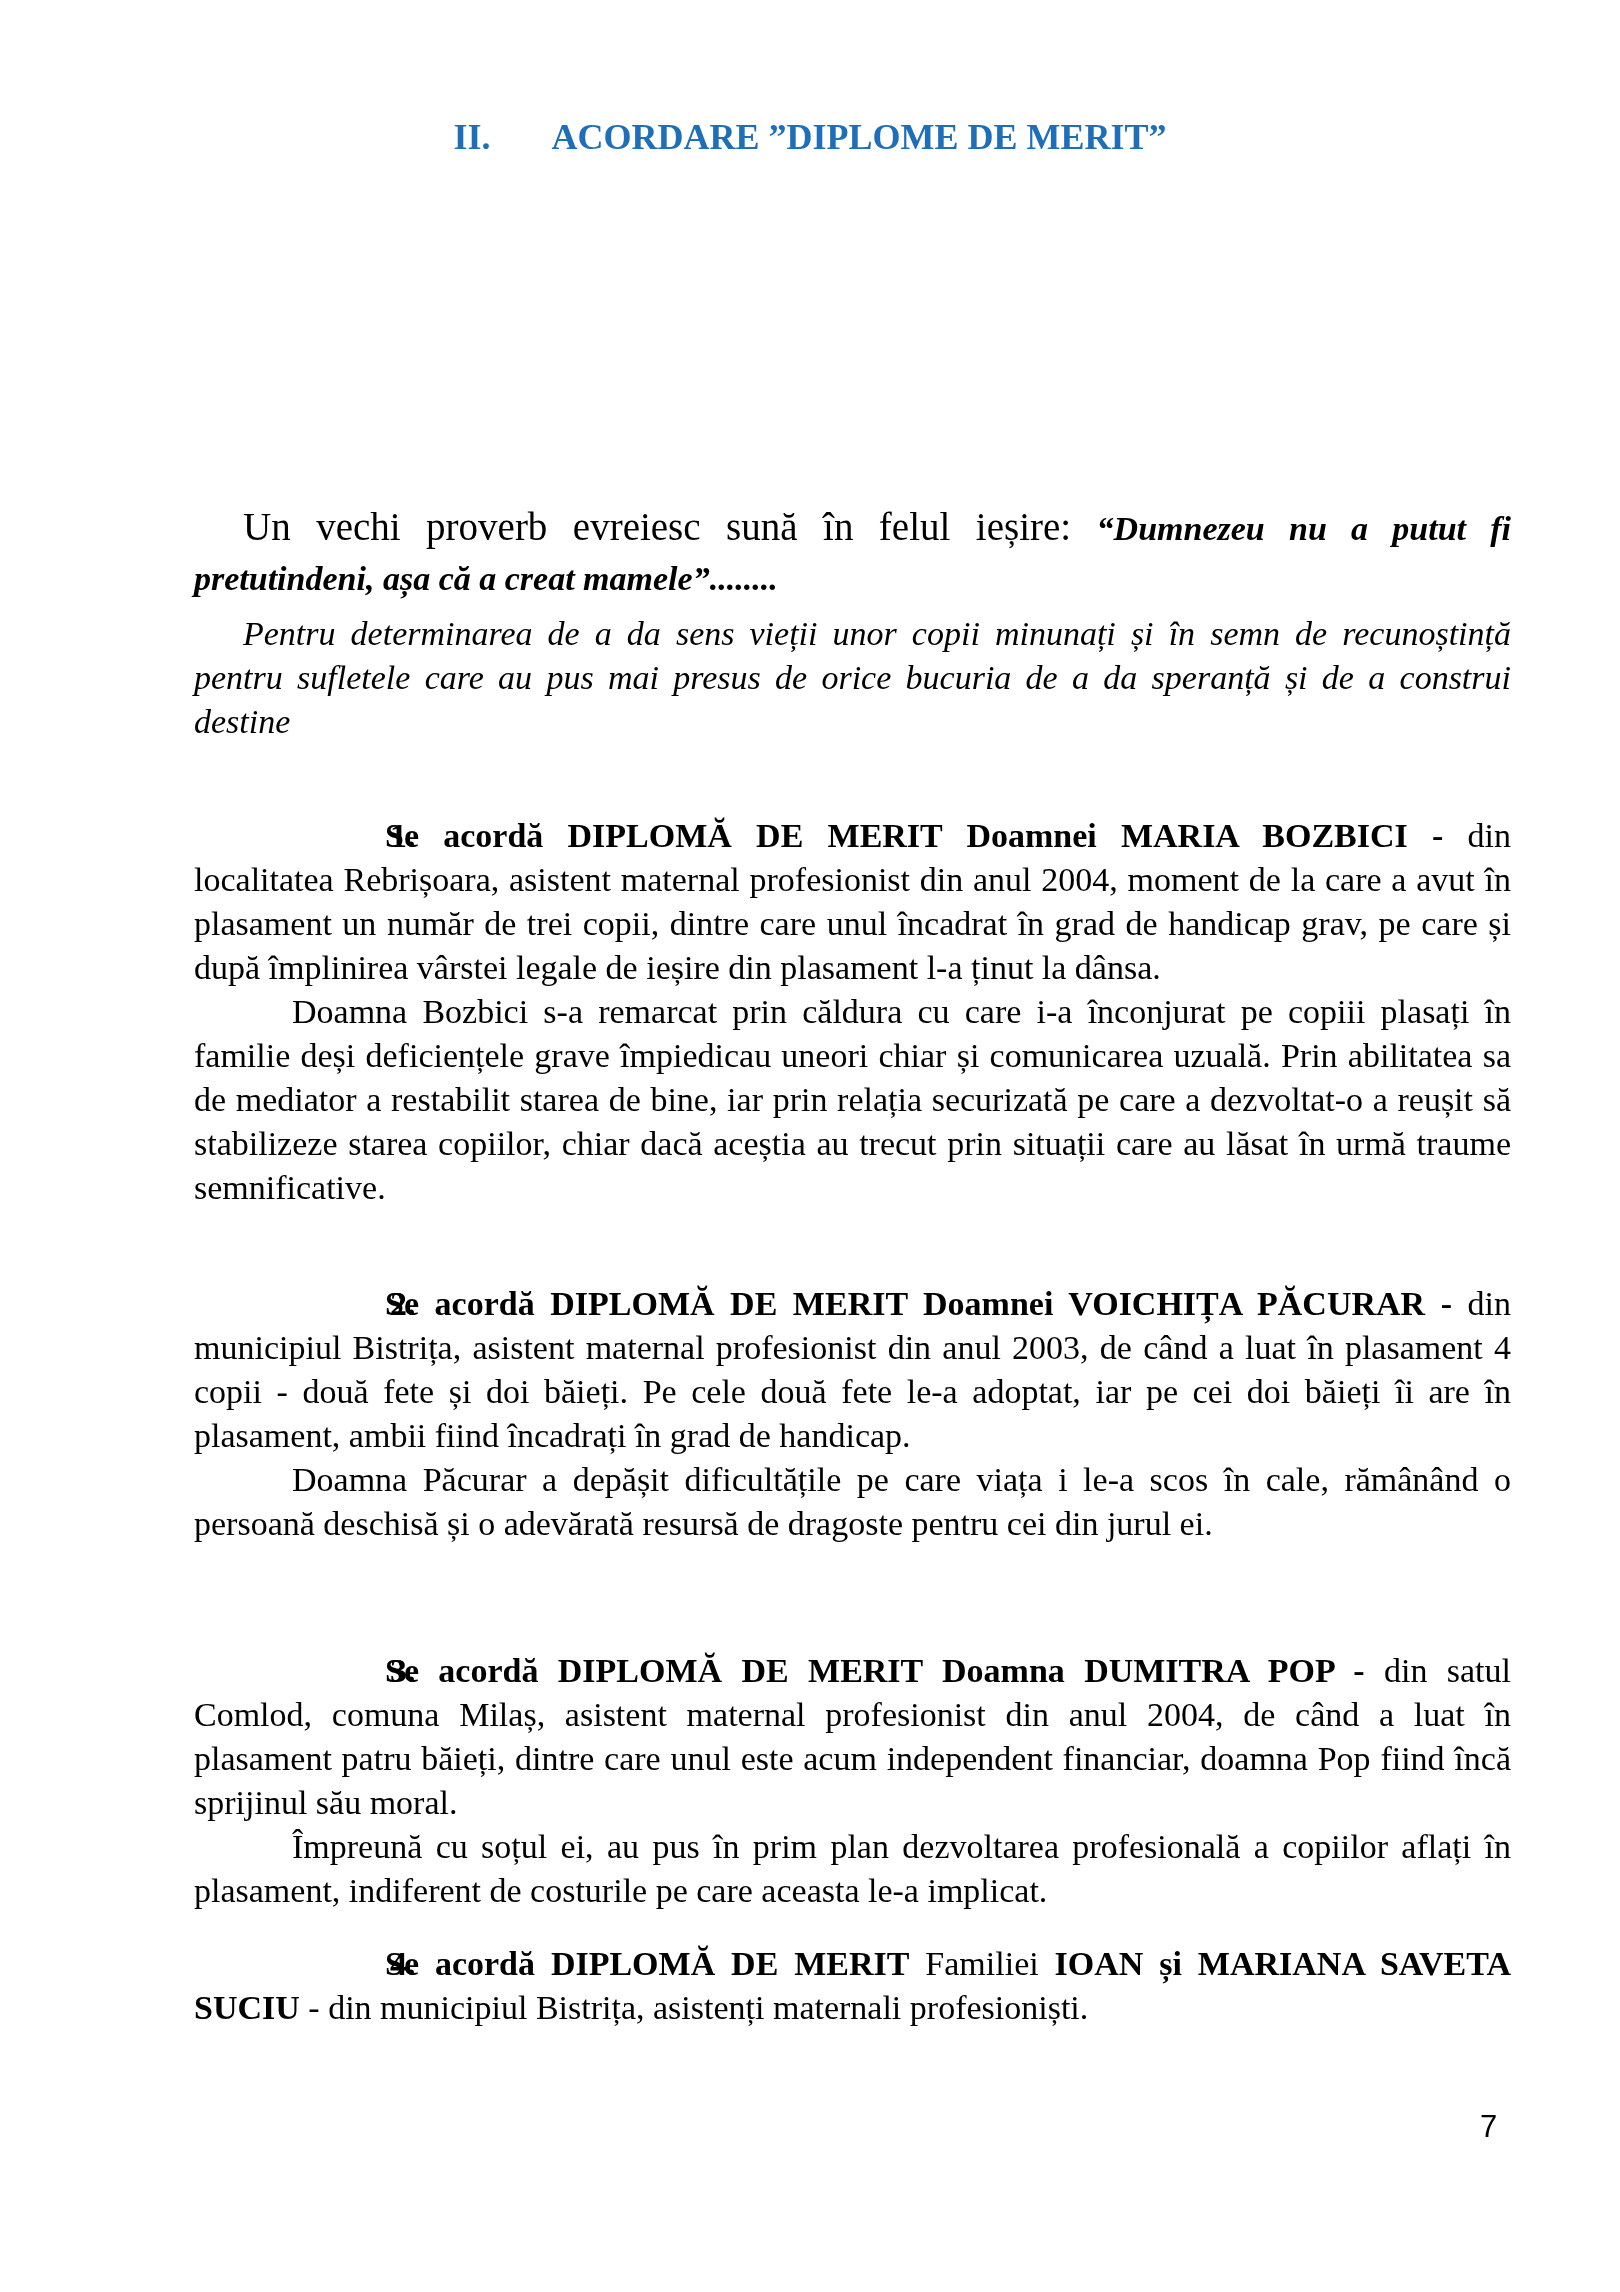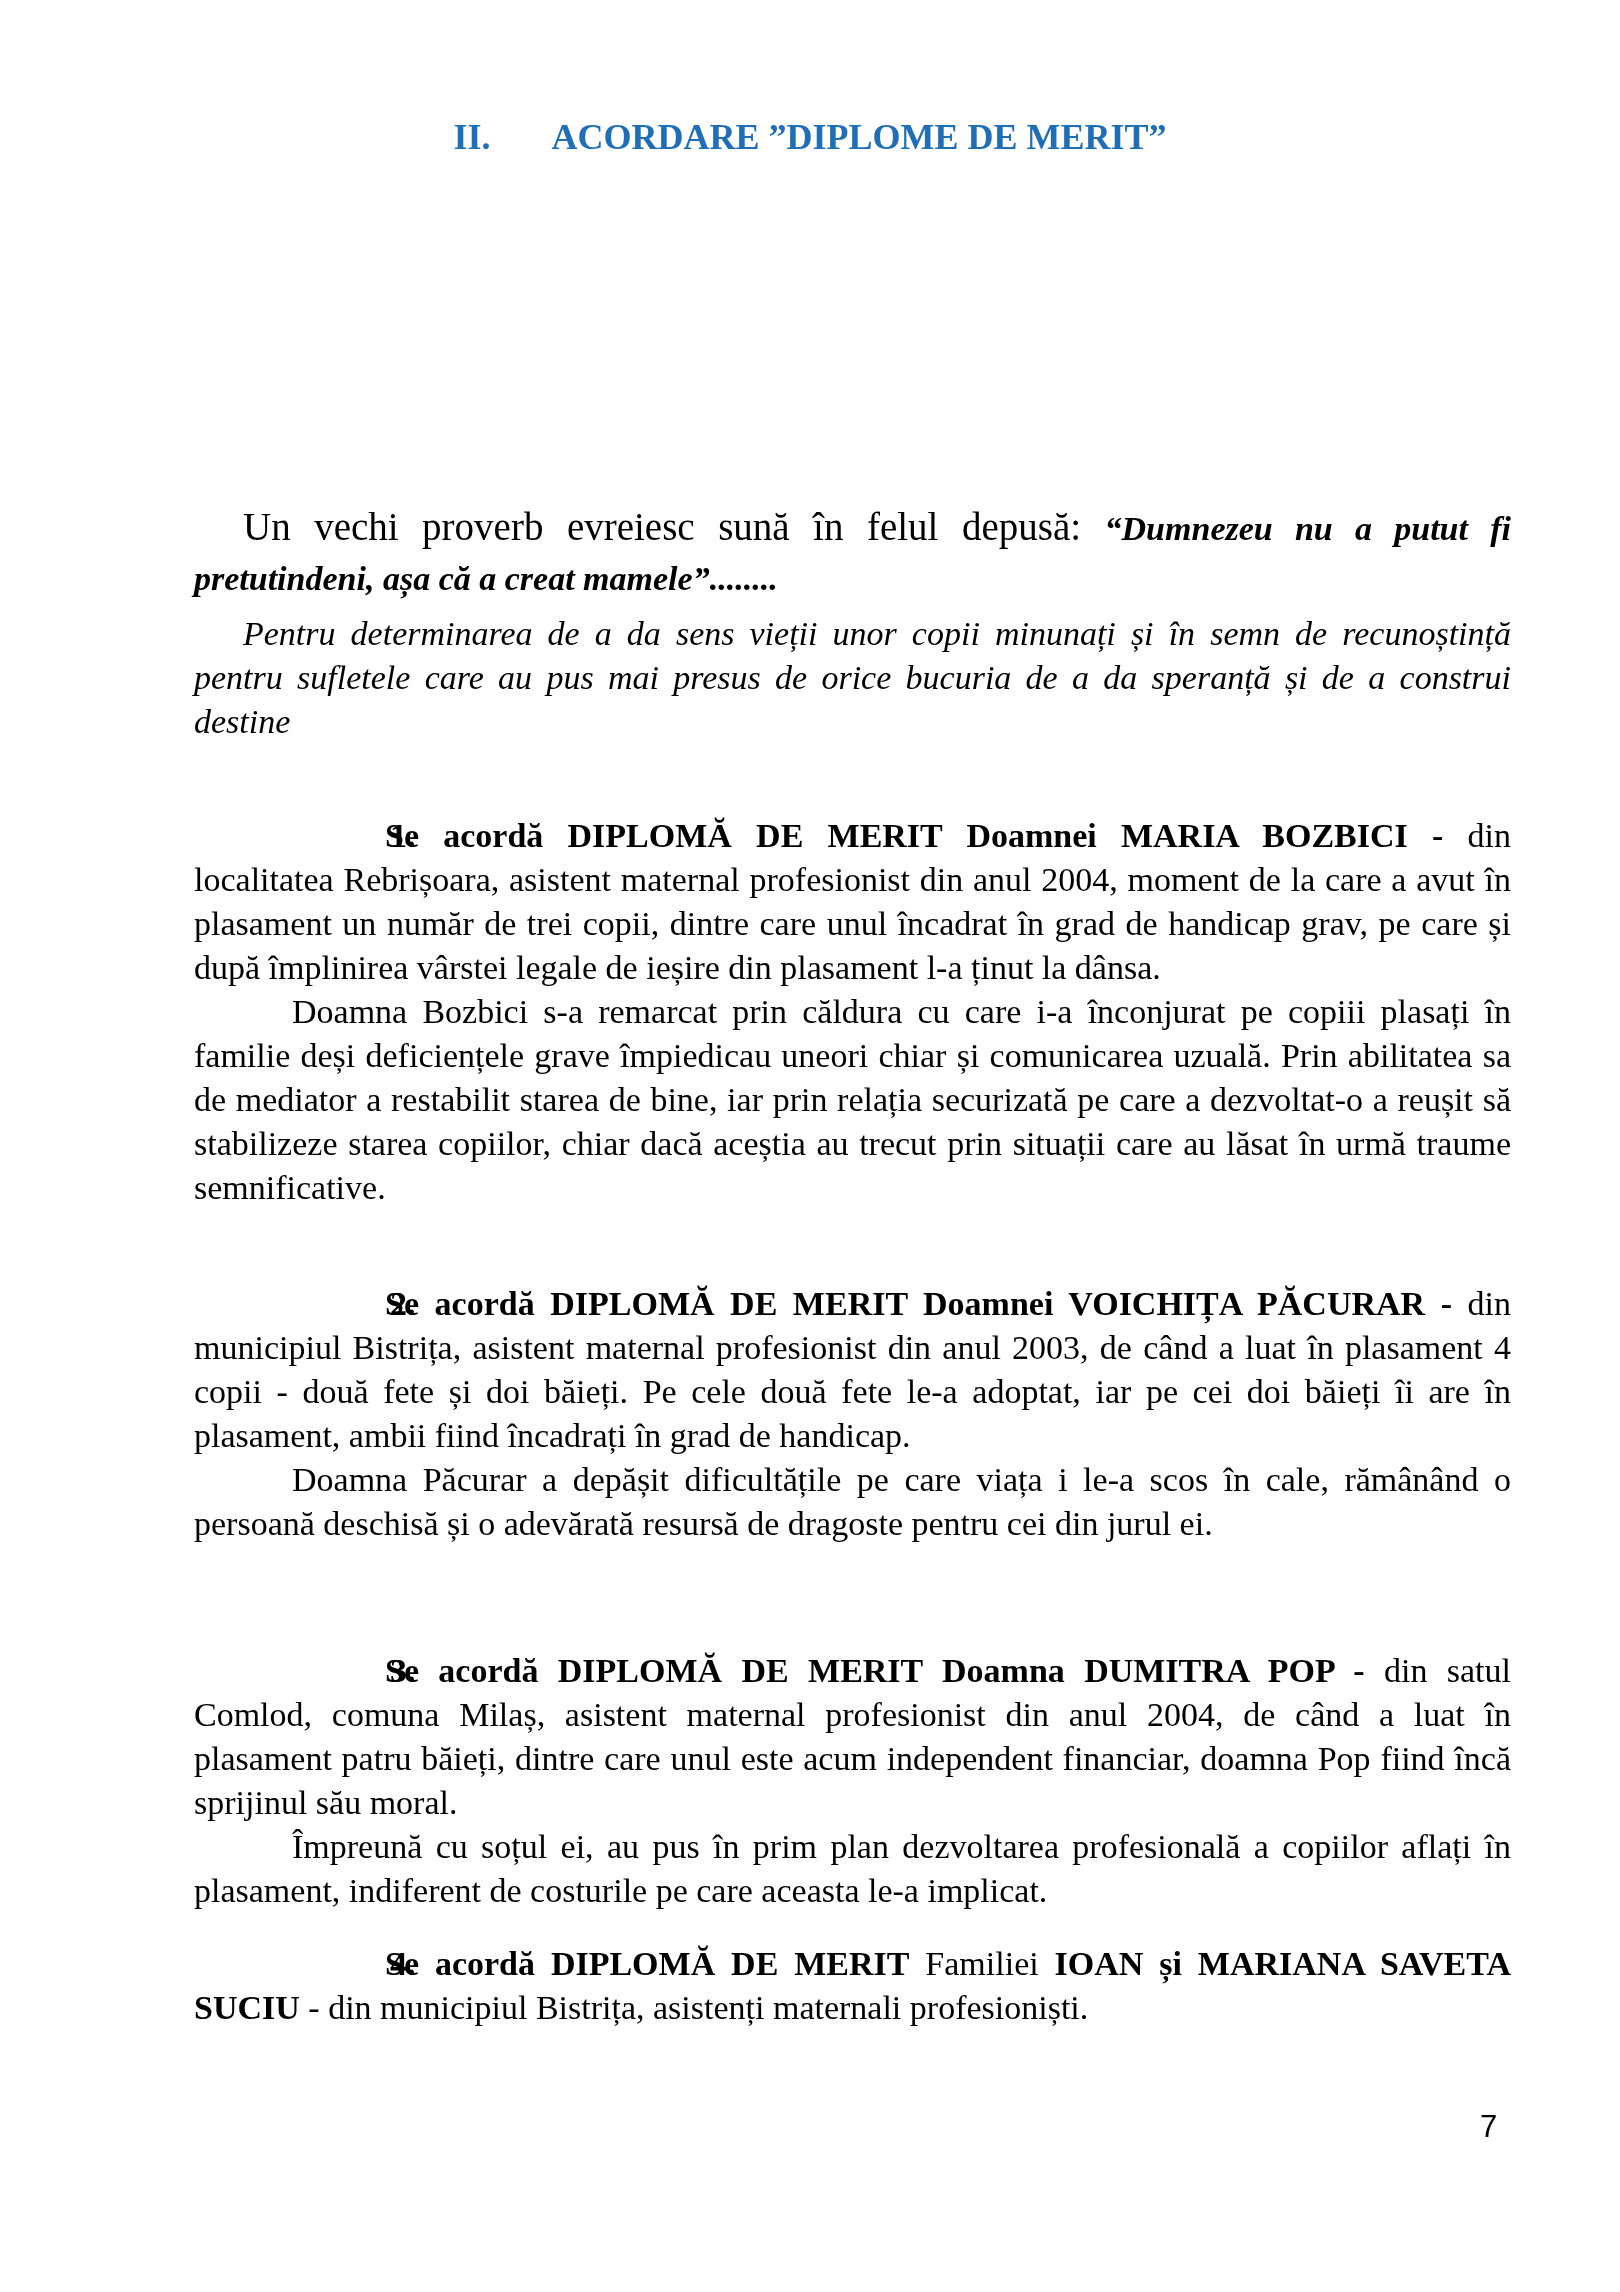--- a/index.html
+++ b/index.html
@@ -42,21 +42,21 @@
 <body>
 
 <div class="page">
 
   <div class="heading">
     <span class="num">II.</span><span>ACORDARE ”DIPLOME DE MERIT”</span>
   </div>
 
 
   <div class="col proverb">
-    <p class="big ind-small"><span>Un vechi proverb evreiesc sună în felul depusă: </span><span class="bi std">“Dumnezeu nu a putut fi pretutindeni, așa că a creat mamele”........</span></p>
+    <p class="big ind-small"><span>Un vechi proverb evreiesc sună în felul ieșire: </span><span class="bi std">“Dumnezeu nu a putut fi pretutindeni, așa că a creat mamele”........</span></p>
   </div>
 
   <div class="col it-para" style="top:588px;">
     <p class="std it ind-small">Pentru determinarea de a da sens vieții unor copii minunați și în semn de recunoștință pentru sufletele care au pus mai presus de orice bucuria de a da speranță și de a construi destine</p>
   </div>
 
   <div class="col item1">
     <p class="std" style="text-indent:98px;"><span class="itemnum">1.</span><span class="b">Se acordă DIPLOMĂ DE MERIT  Doamnei MARIA BOZBICI -</span><span> din localitatea Rebrișoara,  asistent maternal profesionist din anul 2004, moment de la care a avut în plasament un număr de trei copii, dintre care unul încadrat în grad de handicap grav, pe care și după împlinirea vârstei legale de ieșire din plasament l-a ținut la dânsa.</span></p>
     <p class="std ind">Doamna Bozbici s-a remarcat prin căldura cu care i-a înconjurat pe copiii plasați în familie deși deficiențele grave împiedicau uneori chiar și comunicarea uzuală. Prin abilitatea sa de mediator a restabilit starea de bine, iar prin relația securizată pe care a dezvoltat-o a reușit să stabilizeze starea copiilor, chiar dacă aceștia au trecut prin situații care au lăsat în urmă traume semnificative.</p>
   </div>

